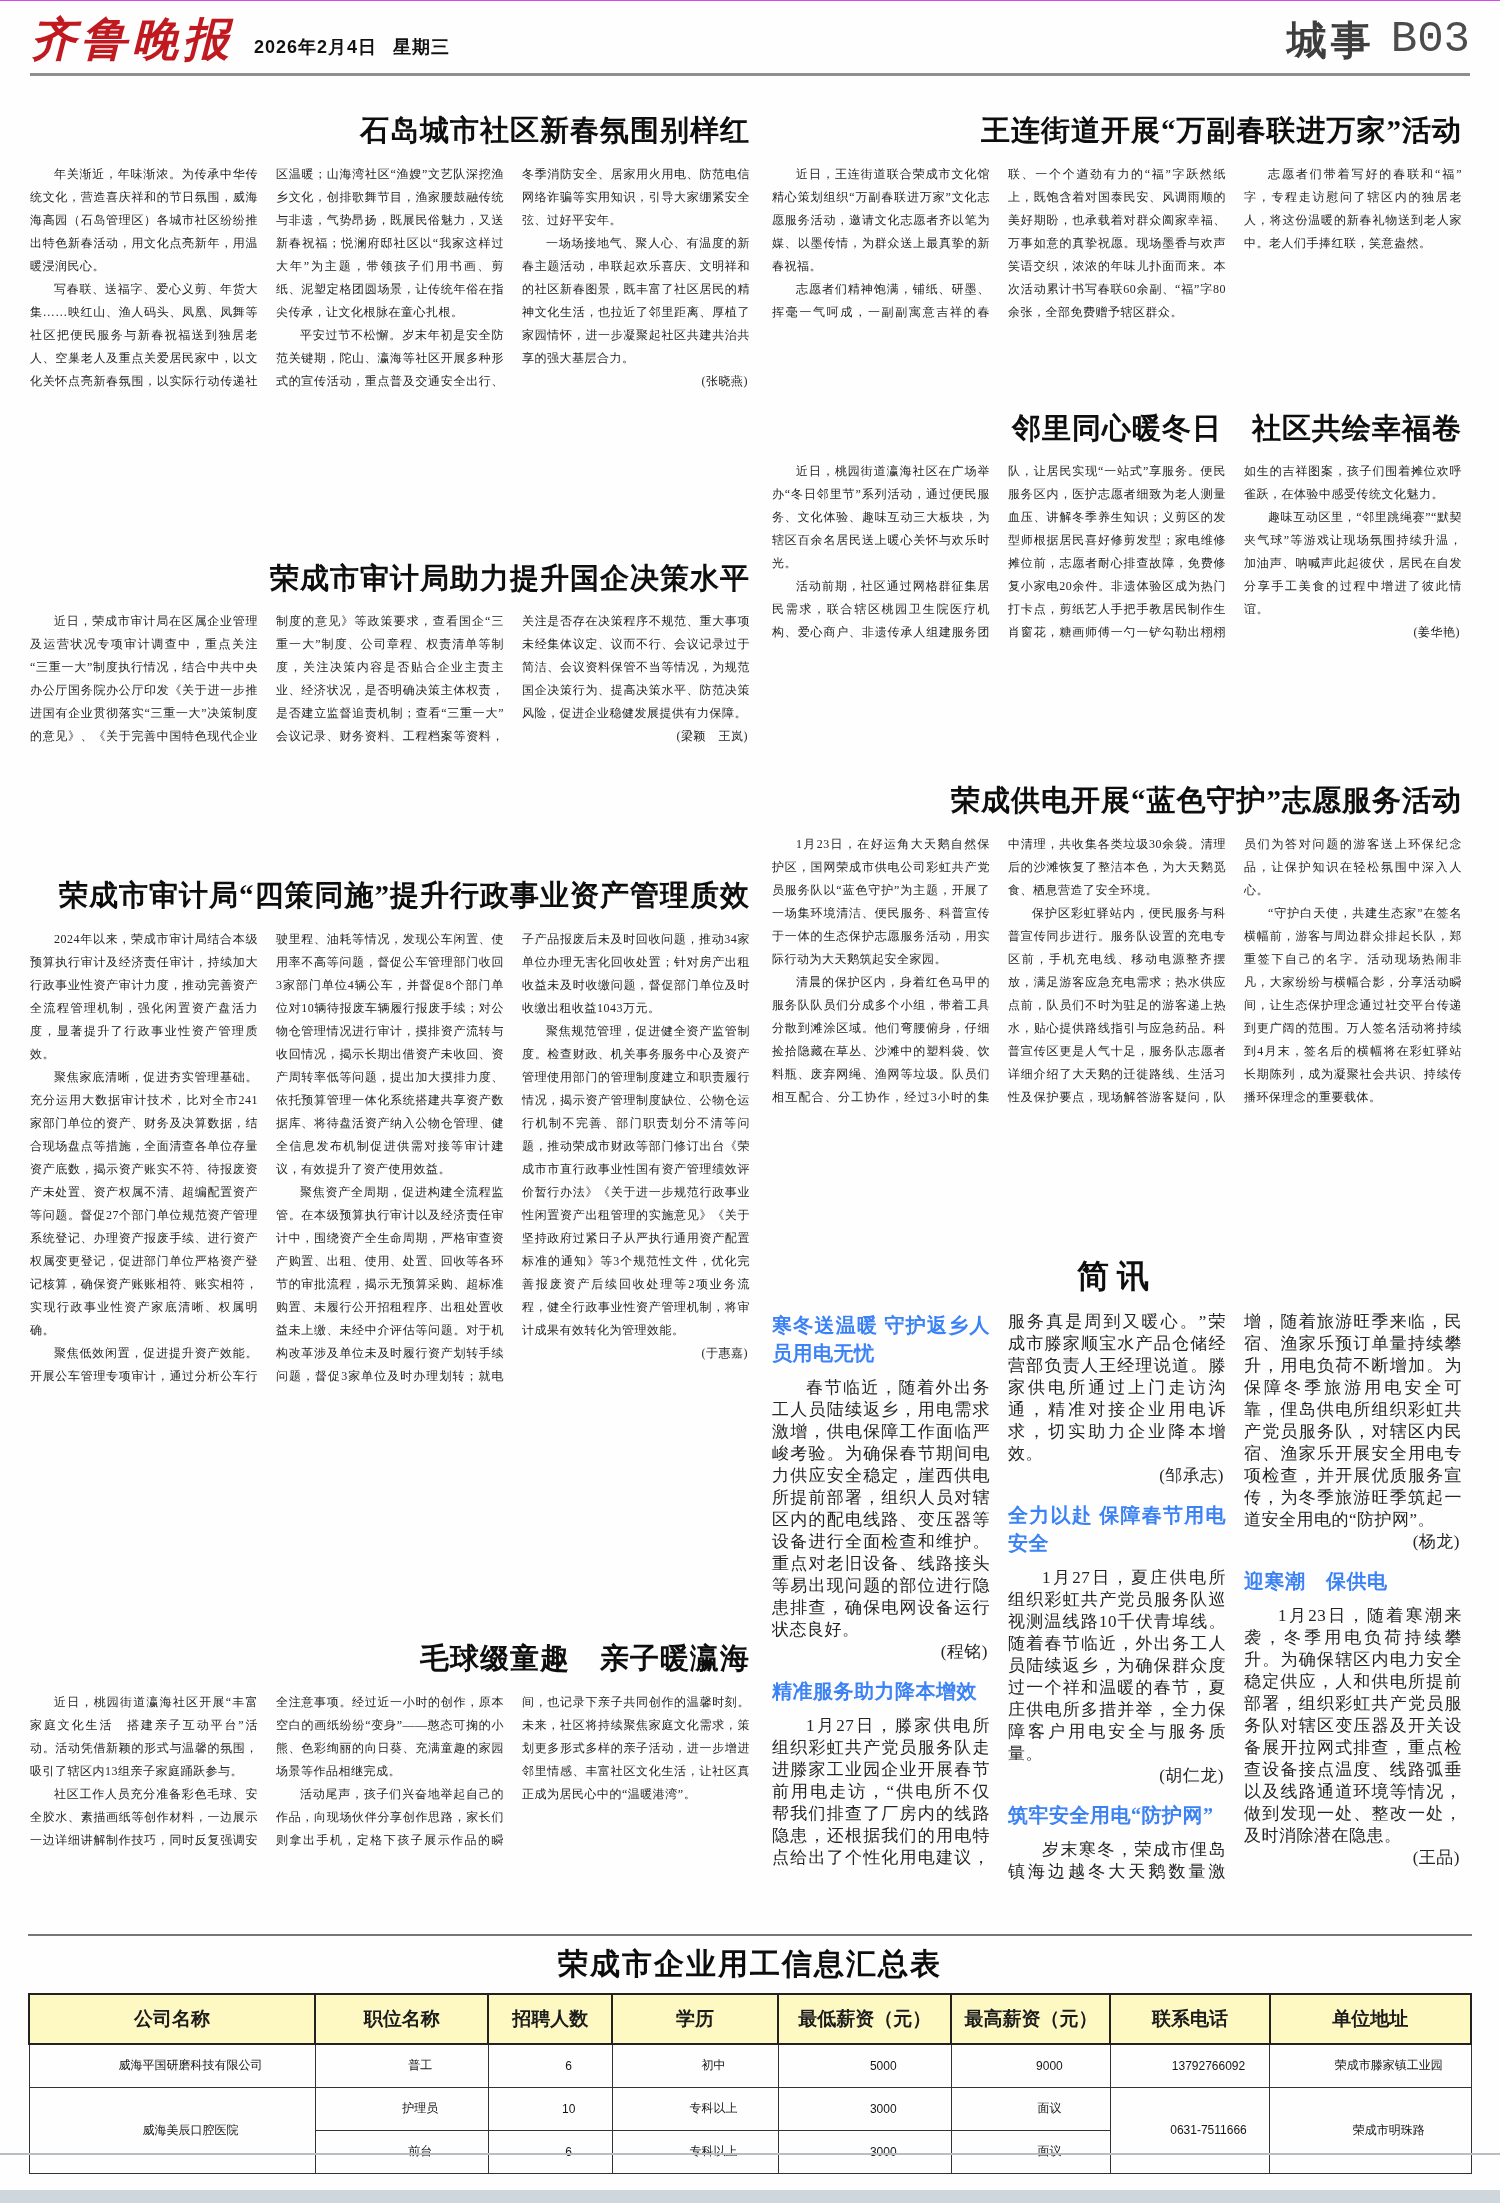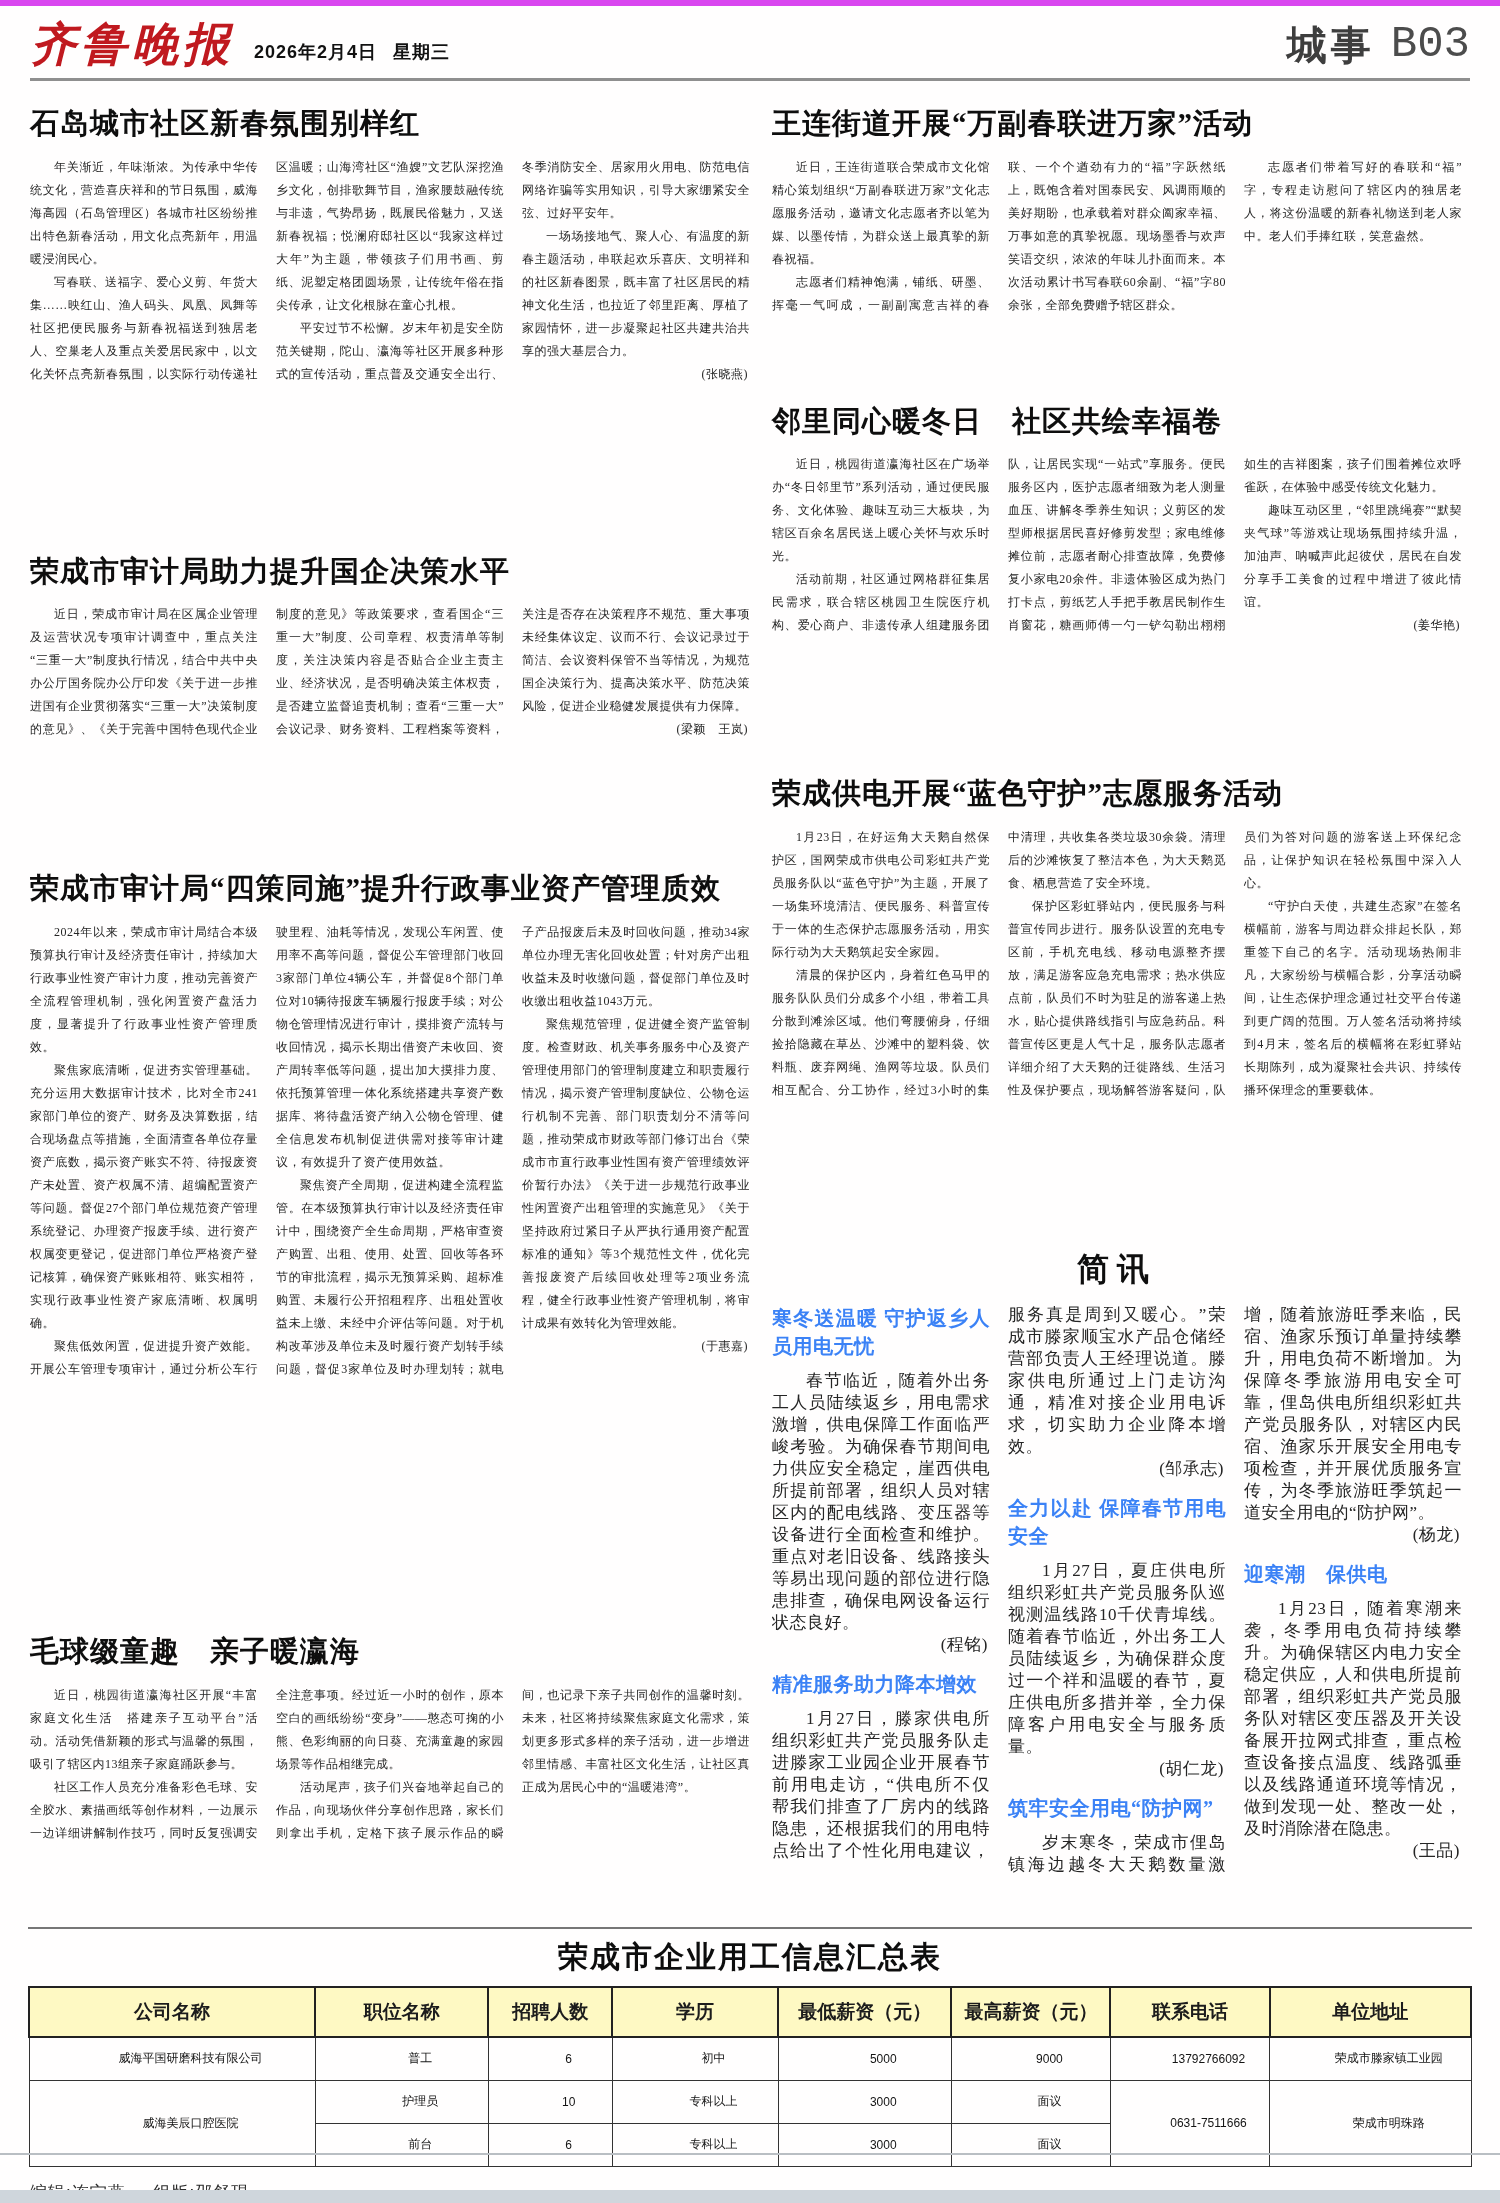--- a/index.html
+++ b/index.html
@@ -1,34 +1,34 @@
 <!DOCTYPE html>
 <html lang="zh"><head>
 <meta charset="utf-8">
 <style>
   html,body{margin:0;padding:0;background:#fff;}
   .page{position:relative;width:1500px;height:2203px;background:#fffefe;overflow:hidden;
-        font-family:"Liberation Serif",serif;color:#1c1c1c;box-sizing:border-box;border-top:6px solid #d946ef;}
+        font-family:"Liberation Serif",serif;color:#1c1c1c;box-sizing:border-box;border-top:1px solid #d946ef;}
   
   .masthead{display:flex;align-items:flex-end;padding:16px 30px 0;}
   .logo{font-size:46px;font-weight:bold;font-style:italic;color:#c0191f;letter-spacing:5px;line-height:1;}
   .date-block{margin-left:20px;margin-bottom:4px;font-size:18px;font-weight:bold;color:#111;
               font-family:"Liberation Sans",sans-serif;letter-spacing:1px;}
   .date-block span{margin-right:16px;}
   .mast-spacer{flex:1;}
   .section-block{display:flex;align-items:flex-end;margin-bottom:2px;}
   .section-name{font-size:40px;font-weight:900;color:#3e3e3e;letter-spacing:4px;line-height:1;}
   .page-no{font-size:44px;color:#4c4c4c;font-family:Liberation Mono, monospace;margin-left:16px;line-height:1;}
   .head-rule{height:3px;background:#8f8f8f;margin:10px 30px 0;}
   
   .content{display:flex;gap:22px;padding:24px 30px 0;}
   .half-left{width:720px;flex:none;}
   .half-right{width:690px;flex:none;}
   .news{margin-bottom:22px;}
-  .news-title{font-size:29px;font-weight:900;text-align:left;letter-spacing:1px;margin:0 0 13px;color:#0e0e0e;line-height:1.3;}
+  .news-title{font-size:29px;font-weight:900;text-align:right;letter-spacing:1px;margin:12px 0 13px;color:#0e0e0e;line-height:1.3;}
   .cols{column-count:3;column-gap:18px;text-align:justify;overflow:hidden;
         font-size:12px;line-height:23px;letter-spacing:0.5px;color:#252525;}
   .h375{height:375px}.h245{height:245px}.h690{height:690px}.h215{height:215px}
   .h225{height:225px}.h300{height:300px}.h400{height:400px}.h600{height:600px}
   .para{margin:0;text-indent:2em;}
   .byline{margin:0;text-align:right;padding-right:2px;}
   
   .briefs-header{font-size:32px;font-weight:900;text-align:center;letter-spacing:8px;margin:2px 0 12px;color:#0e0e0e;}
   .briefs .cols{font-size:17px;line-height:22px;}
   .brief-title{font-size:20px;font-weight:900;margin:14px 0 10px;line-height:1.4;

